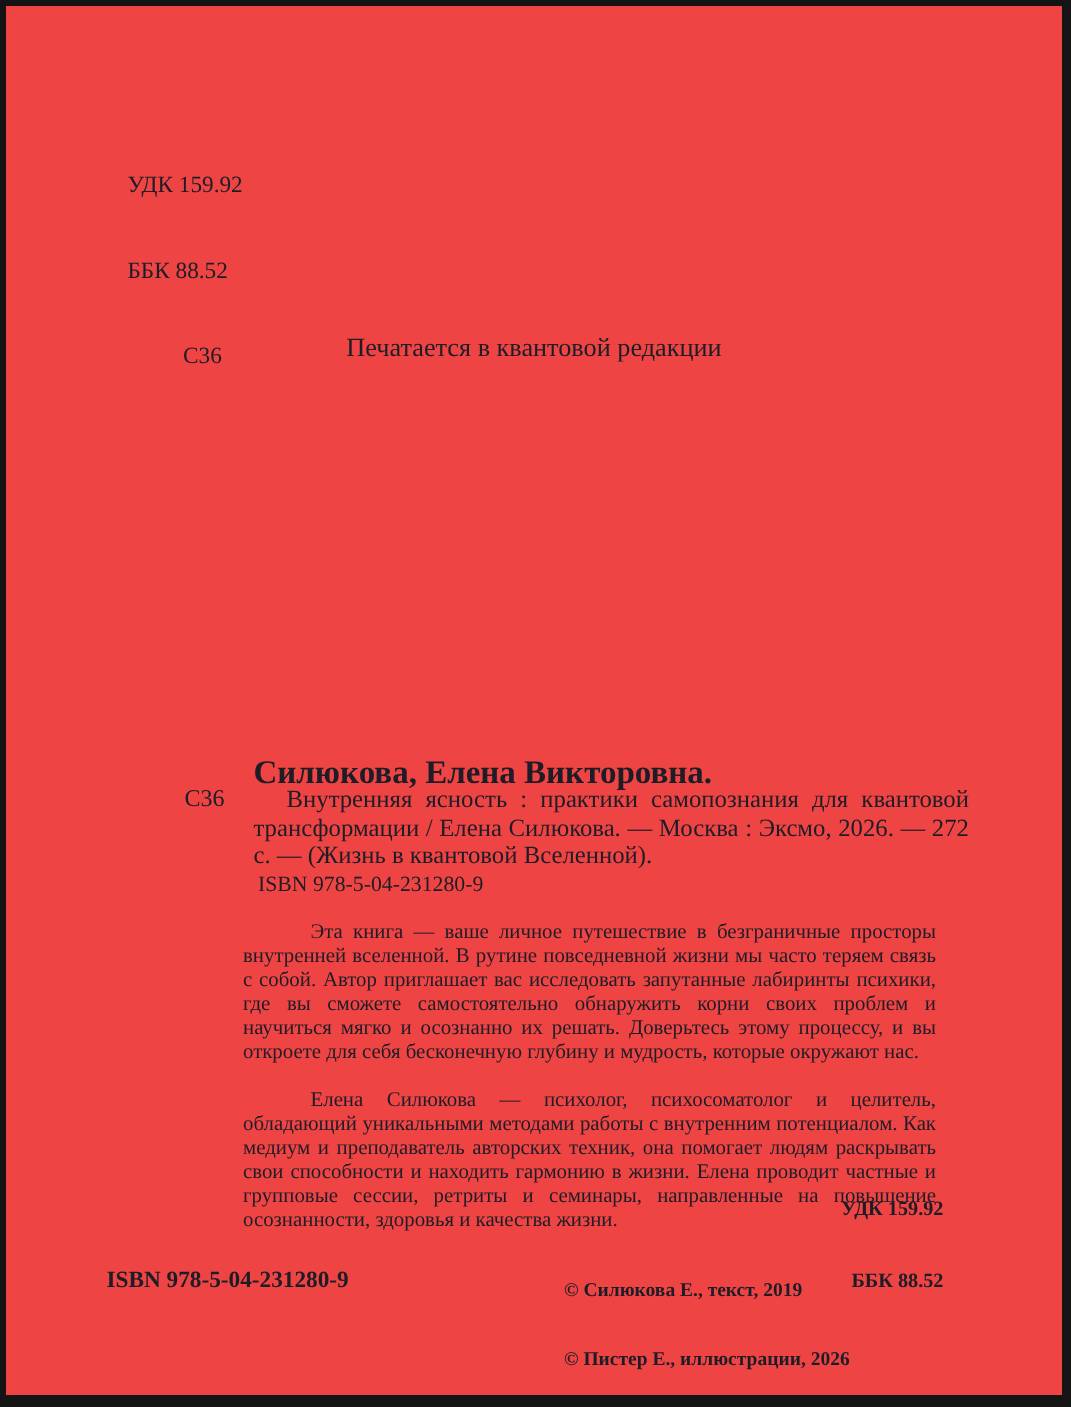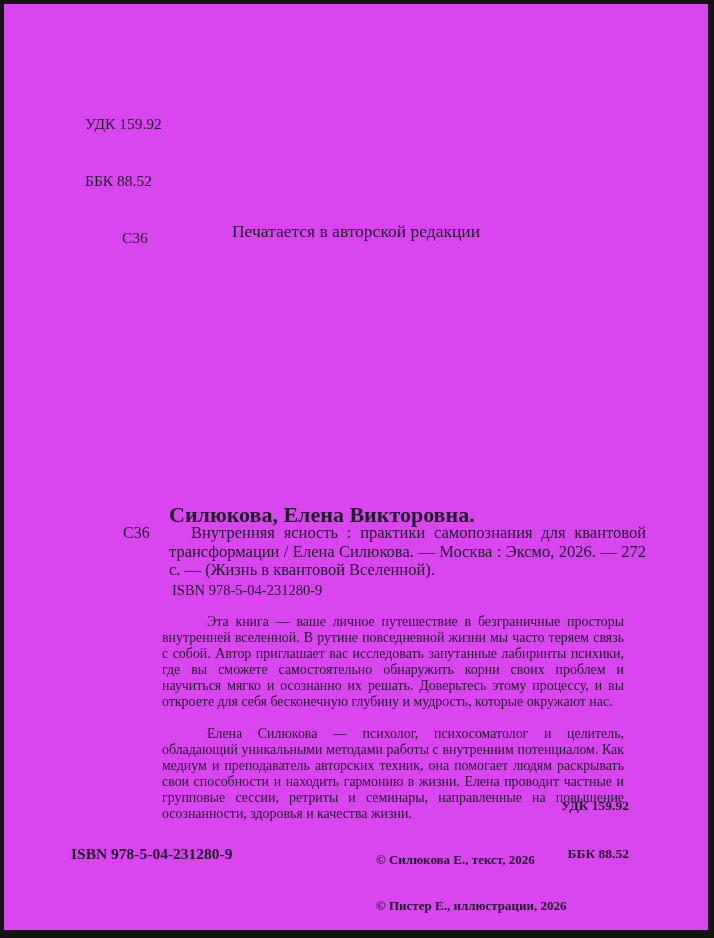--- a/index.html
+++ b/index.html
@@ -5,21 +5,21 @@
   html, body {
     margin: 0;
     padding: 0;
     background: #141414;
   }
   .page {
     position: relative;
     width: 714px;
     height: 938px;
     box-sizing: border-box;
-    background: #d946ef;
+    background: #ef4444;
     border-style: solid;
     border-color: #141414;
     border-width: 4px 6px 8px 4px;
     font-family: "Liberation Serif", "DejaVu Serif", serif;
     color: #1d1d27;
     overflow: hidden;
   }
   
   .udk-block {
     position: absolute;
@@ -122,21 +122,21 @@
 <body>
 
 <div class="page">
 
   <div class="udk-block">
     <div>УДК 159.92</div>
     <div>ББК 88.52</div>
     <div class="code-line">С36</div>
   </div>
 
-  <div class="edition-note">Печатается в авторской редакции</div>
+  <div class="edition-note">Печатается в квантовой редакции</div>
 
   <div class="catalog-card">
     <div class="author">Силюкова, Елена Викторовна.</div>
     <p class="description">
       <span class="card-code">С36</span><span>Внутренняя ясность : практики самопознания для квантовой трансформации / Елена Силюкова. — Москва : Эксмо, 2026. — 272 с. — (Жизнь в квантовой Вселенной).</span>
     </p>
   </div>
 
   <div class="isbn-card">ISBN 978-5-04-231280-9</div>
 
@@ -144,20 +144,20 @@
     <p>Эта книга — ваше личное путешествие в безграничные просторы внутренней вселенной. В рутине повседневной жизни мы часто теряем связь с собой. Автор приглашает вас исследовать запутанные лабиринты психики, где вы сможете самостоятельно обнаружить корни своих проблем и научиться мягко и осознанно их решать. Доверьтесь этому процессу, и вы откроете для себя бесконечную глубину и мудрость, которые окружают нас.</p>
     <p>Елена Силюкова — психолог, психосоматолог и целитель, обладающий уникальными методами работы с внутренним потенциалом. Как медиум и преподаватель авторских техник, она помогает людям раскрывать свои способности и находить гармонию в жизни. Елена проводит частные и групповые сессии, ретриты и семинары, направленные на повышение осознанности, здоровья и качества жизни.</p>
   </div>
 
   <div class="udk-footer">
     <div>УДК 159.92</div>
     <div>ББК 88.52</div>
   </div>
 
   <div class="copyright-block">
-    <div>© Силюкова Е., текст, 2026</div>
+    <div>© Силюкова Е., текст, 2019</div>
     <div>© Пистер Е., иллюстрации, 2026</div>
     
   </div>
 
   <div class="isbn-footer">ISBN 978-5-04-231280-9</div>
 
 </div>
 
 </body></html>

